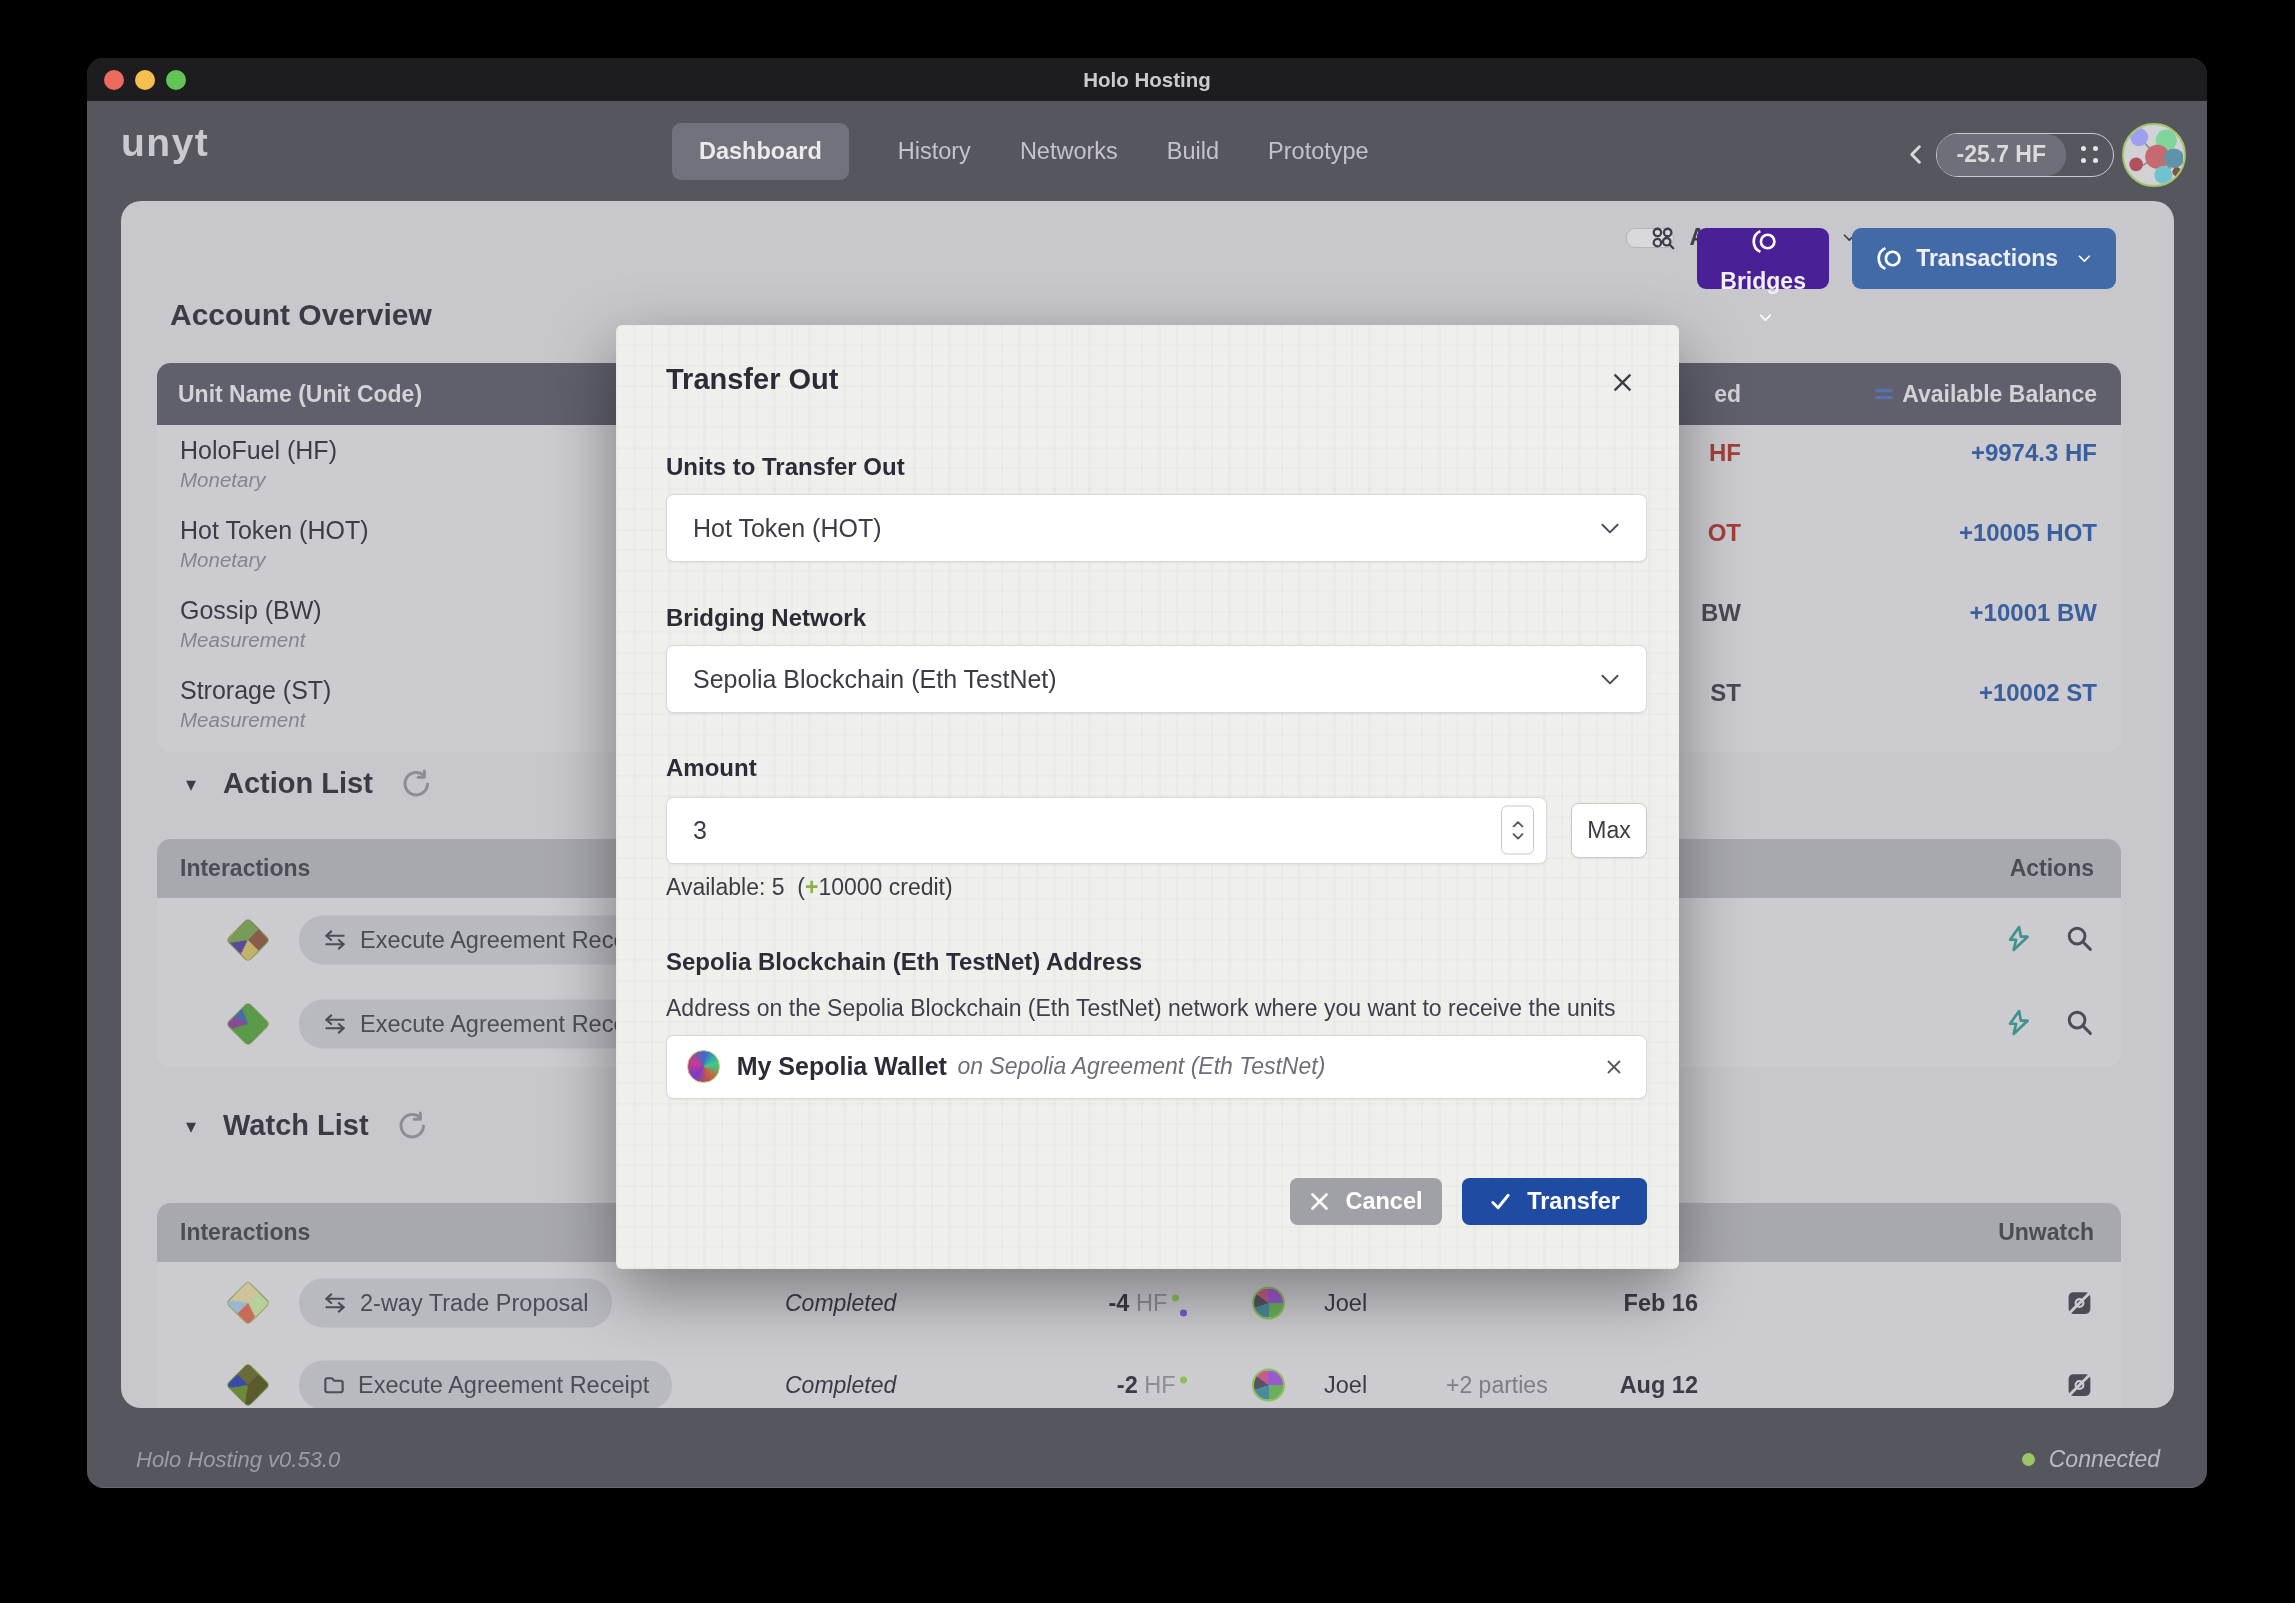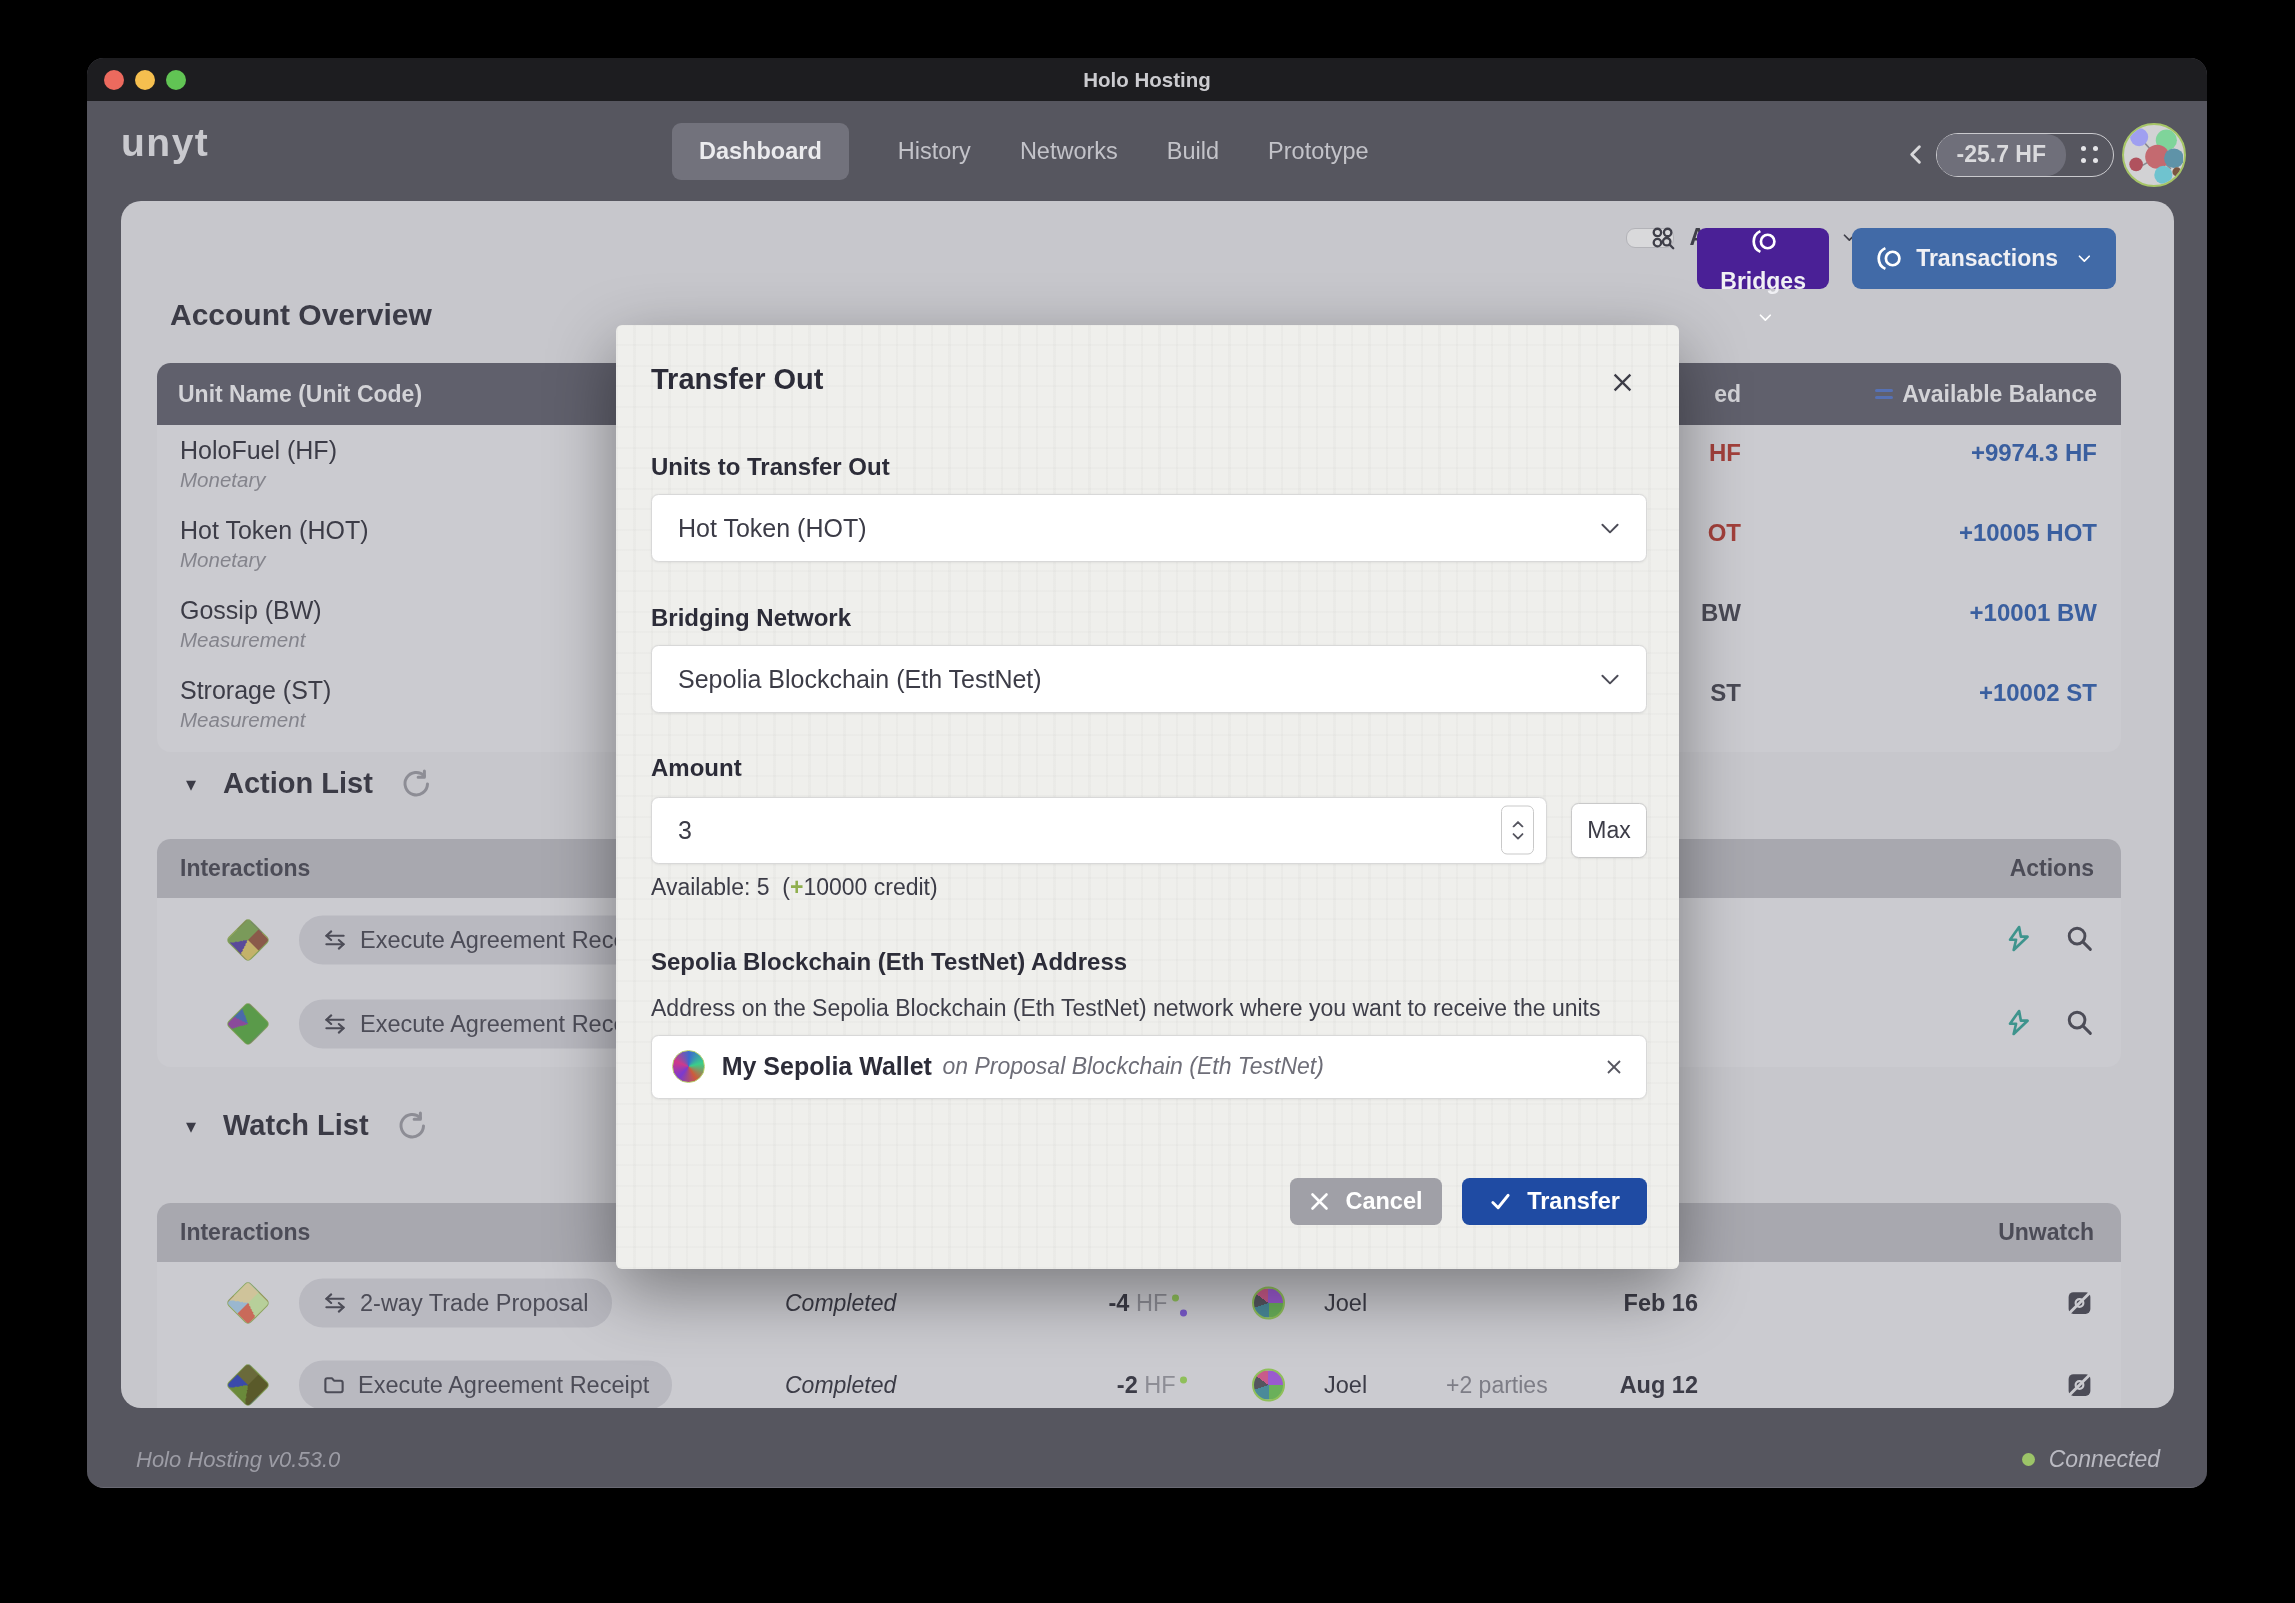--- a/index.html
+++ b/index.html
@@ -96,21 +96,21 @@
     font-size:23.5px;font-weight:600;color:#3c3c47;}
   .unwatch{position:absolute;right:26.6px;top:50%;transform:translateY(-50%);display:flex;}
   
   .footer-version{position:absolute;left:49px;bottom:13.7px;font-size:22px;font-style:italic;color:#9c9ca5;}
   .footer-status{position:absolute;right:47px;bottom:13.7px;display:flex;align-items:center;gap:13.7px;
     font-size:23px;font-style:italic;color:#babac2;}
   .conn-dot{width:13px;height:13px;border-radius:50%;background:#9cc468;}
   
   .modal{position:absolute;left:616px;top:325px;width:1063px;height:944px;background:#efefec;
     border-radius:6px;box-shadow:0 23px 68px rgba(0,0,0,.4);z-index:100;
-    padding:0 32px 0 35px;
+    padding:0 32px 0 50px;
     background-image:repeating-linear-gradient(90deg,rgba(0,0,0,.018) 0 2.3px,transparent 2.3px 17.5px),
       repeating-linear-gradient(0deg,rgba(0,0,0,.016) 0 2.3px,transparent 2.3px 20.5px);}
   .m-title{margin-top:38px;height:32px;font-size:29px;font-weight:600;color:#2c2c38;}
   .m-close{position:absolute;top:44px;right:43px;display:flex;cursor:default;}
   .m-label{margin-top:58px;height:29px;font-size:24px;font-weight:700;color:#2c2c38;}
   .m-label.l2{margin-top:42px;}
   .m-label.l3{margin-top:41px;}
   .m-label.l4{margin-top:47px;}
   .m-select{margin-top:12px;height:68px;background:#fff;border:0.8px solid #d8d8d8;border-radius:7.6px;
     display:flex;align-items:center;justify-content:space-between;padding:0 23px 0 26px;
@@ -492,21 +492,21 @@
   </div>
   <div class="avail">
     <span>Available: 5</span>&nbsp;&nbsp;<span>(</span><span class="plus">+</span><span>10000 credit)</span>
   </div>
 
   <div class="m-label l4">Sepolia Blockchain (Eth TestNet) Address</div>
   <div class="m-desc">Address on the Sepolia Blockchain (Eth TestNet) network where you want to receive the units</div>
   <div class="wallet-row">
     <div class="wallet-avatar"></div>
     <span class="wallet-name">My Sepolia Wallet</span>
-    <span class="wallet-net">on Proposal Blockchain (Eth TestNet)</span>
+    <span class="wallet-net">on Sepolia Agreement (Eth TestNet)</span>
     <span class="wallet-x">
       <svg width="24" height="24" viewBox="0 0 24 24">
           <line x1="6" y1="6" x2="18" y2="18" stroke="#55555f" stroke-width="1.8"></line>
           <line x1="18" y1="6" x2="6" y2="18" stroke="#55555f" stroke-width="1.8"></line>
         </svg>
     </span>
   </div>
 
   <div class="m-buttons">
     <div class="m-btn cancel">

